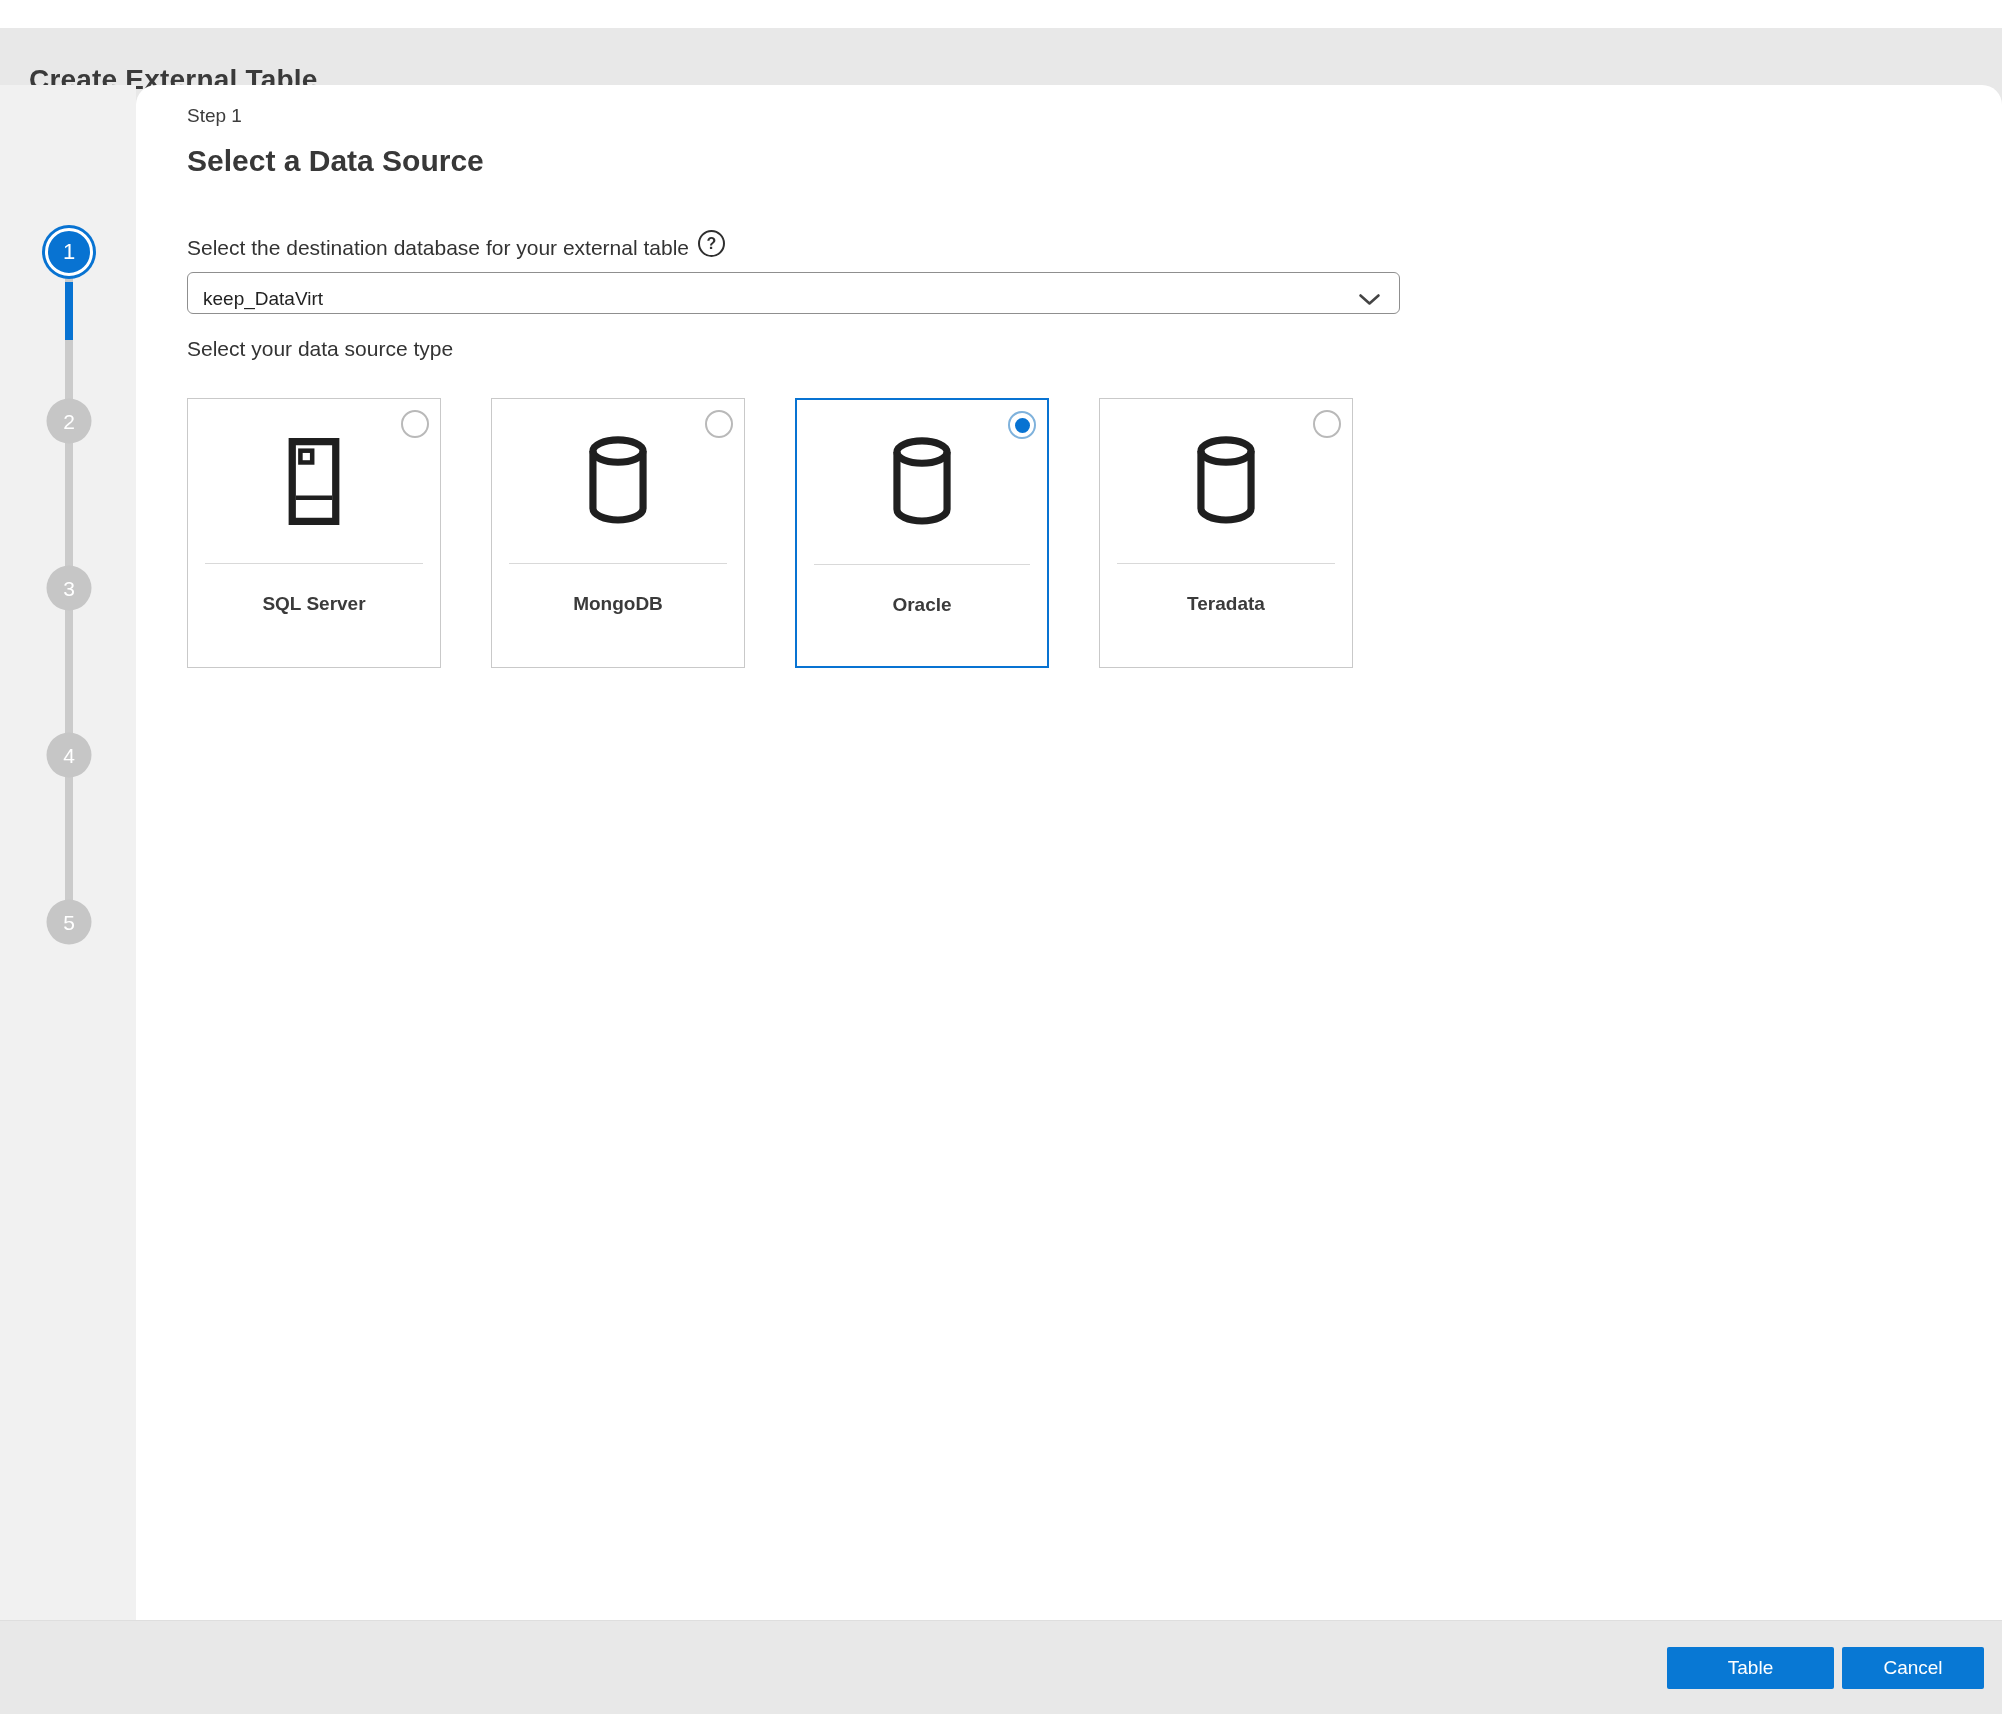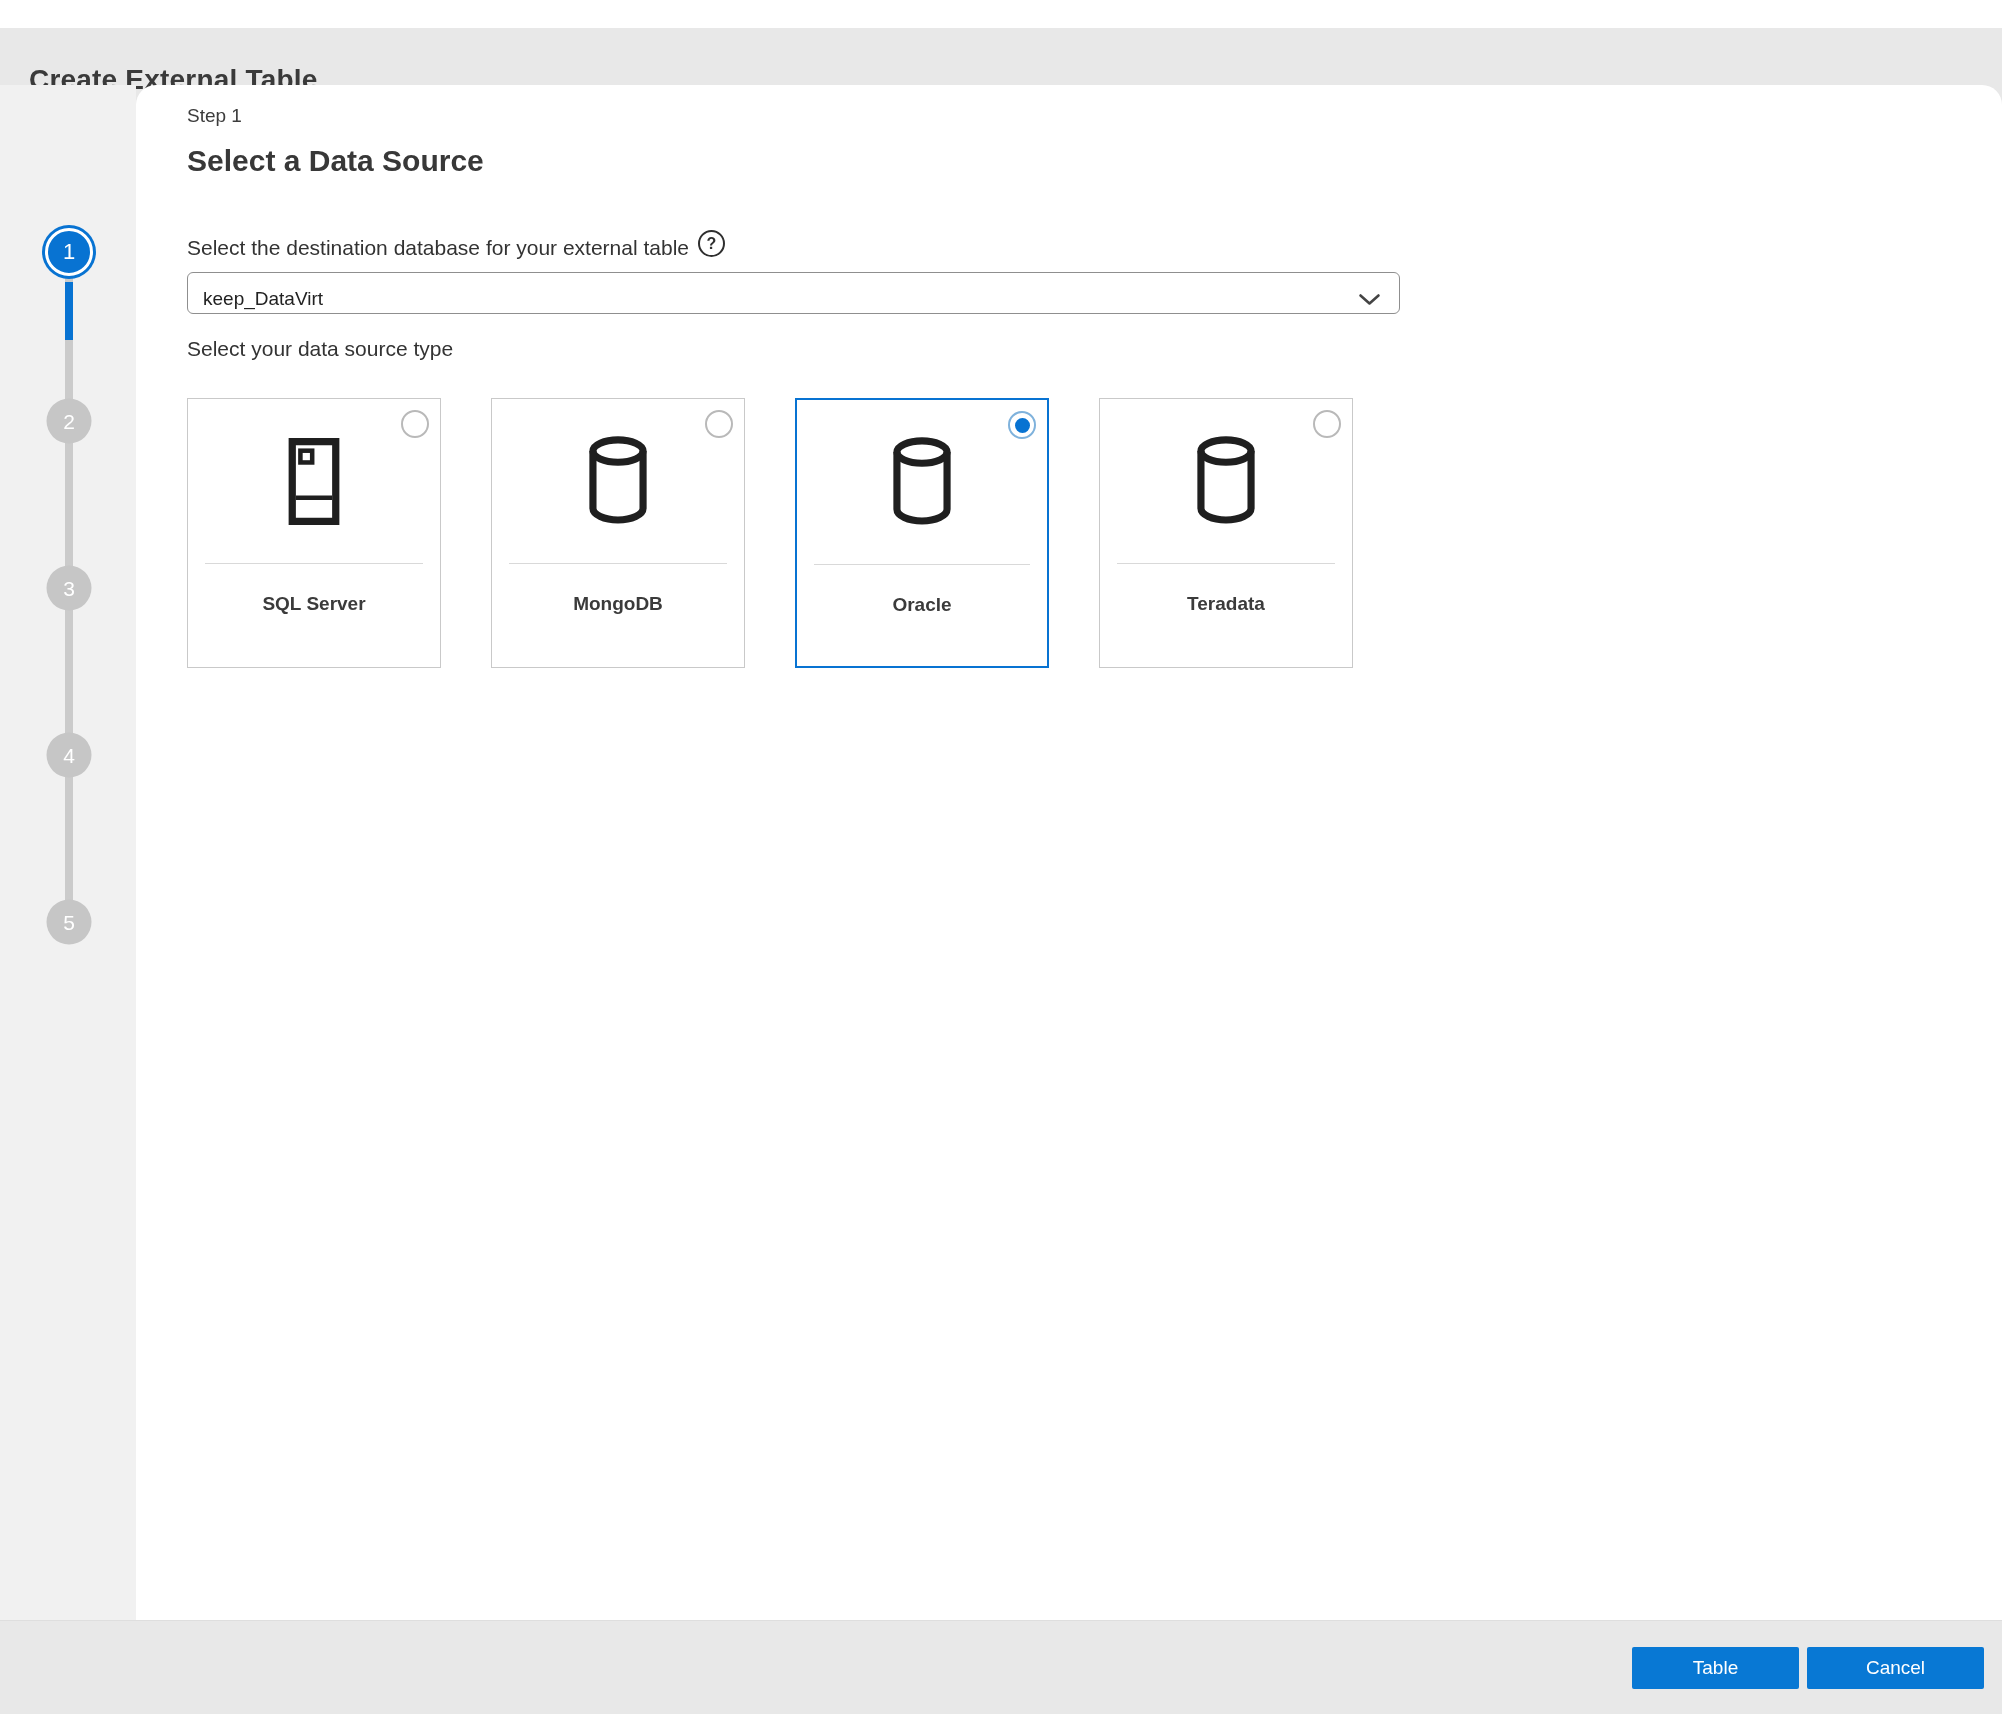--- a/index.html
+++ b/index.html
@@ -99,21 +99,21 @@
     padding-right: 18px; gap: 8px;
   }
   .btn {
     height: 42px; border: none; border-radius: 2px;
     background: #0878d4; color: #ffffff; font-size: 19px;
     font-family: "Liberation Sans", sans-serif;
     display: flex; align-items: center; justify-content: center;
     cursor: pointer;
   }
   .btn-next { width: 167px; }
-  .btn-cancel { width: 177px; }
+  .btn-cancel { width: 142px; }
 </style>
 </head>
 <body>
 
 <div class="window">
 
   <div class="titlebar">
     <span class="title">Create External Table</span>
   </div>
 

